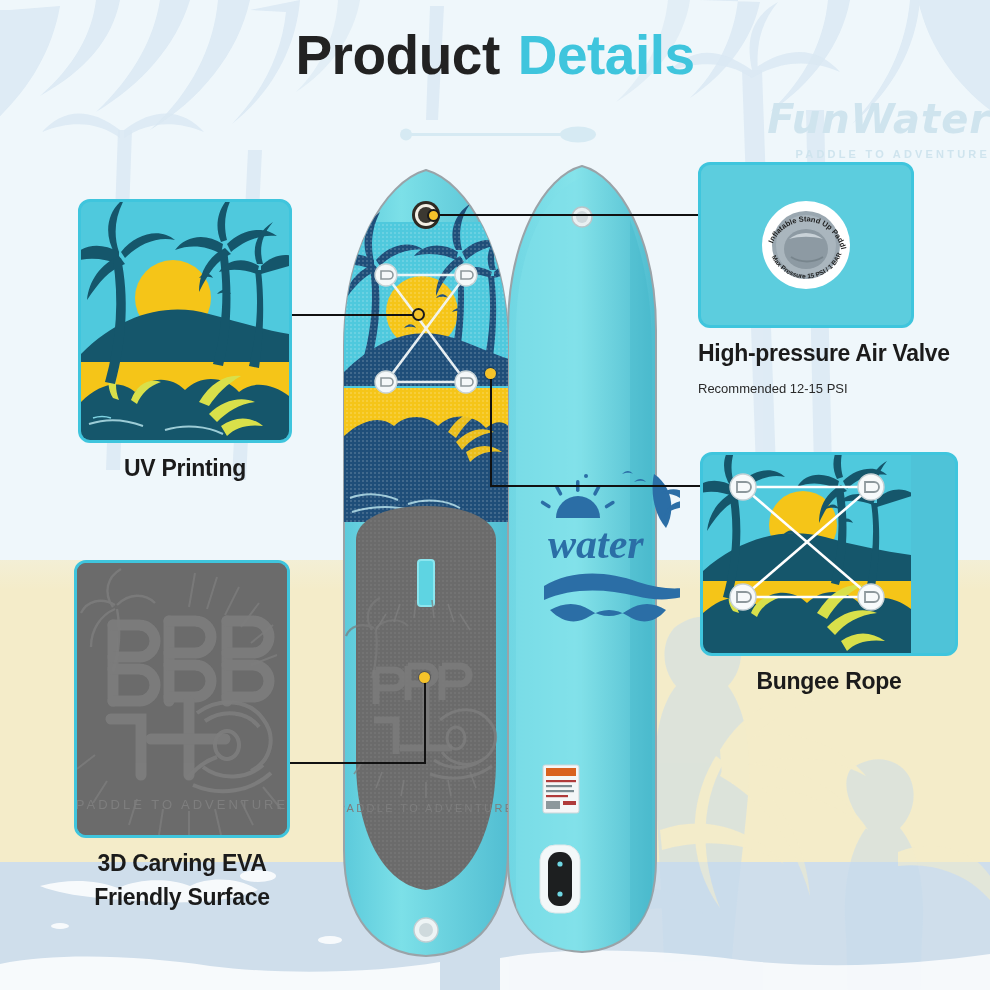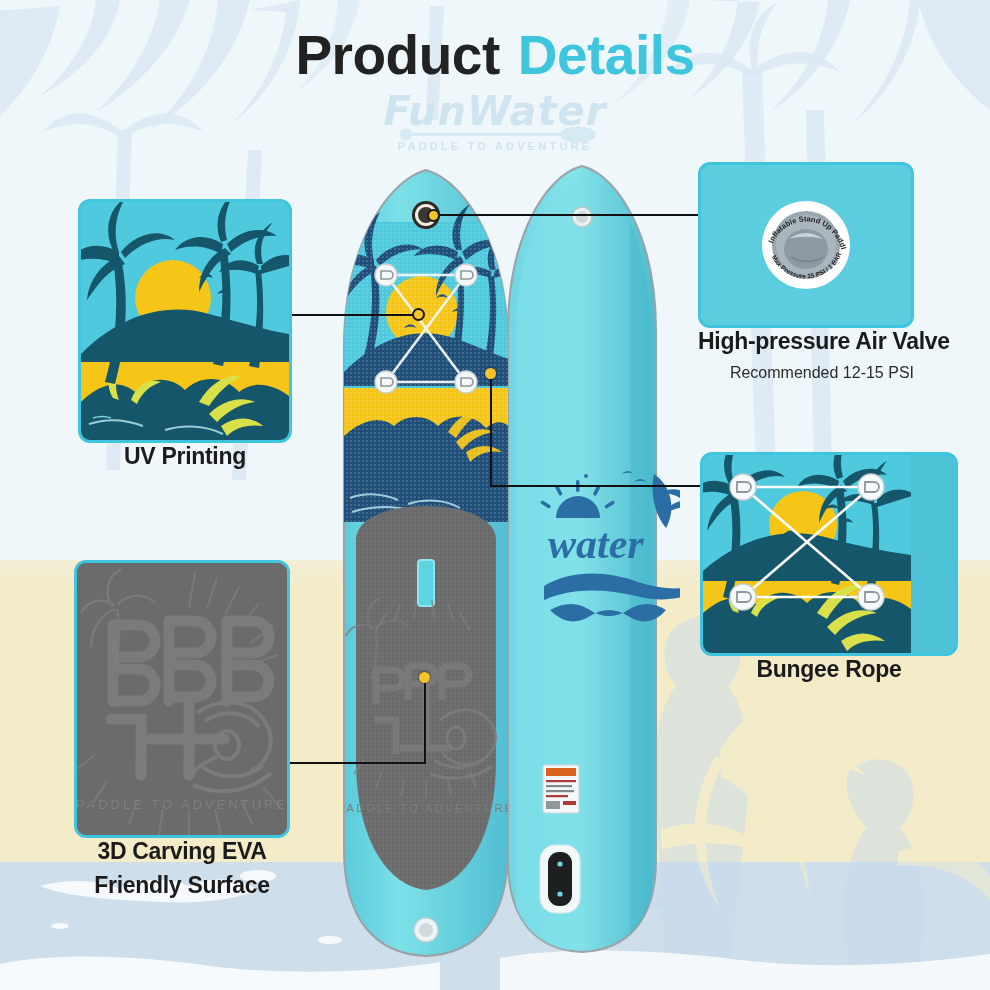--- a/index.html
+++ b/index.html
@@ -24,43 +24,43 @@
   
   .title {
     position:absolute; left:0; top:28px; width:990px; text-align:center;
     font-size:55px; font-weight:bold; letter-spacing:-0.5px; line-height:1;
     z-index:40;
   }
   .title .t1 { color:#222222; }
   .title .t2 { color:#3fc5dd; margin-left:18px; }
 
   
-  .wmark { position:absolute; left:0; top:88px; width:990px; text-align:center; z-index:30; }
+  .wmark { position:absolute; left:0; top:96px; width:990px; text-align:right; z-index:30; }
   .wmark .wtext {
     font-family:"DejaVu Sans", sans-serif;
     font-size:40px; font-style:italic; font-weight:bold;
     color:#cfe4ee; letter-spacing:1px;
   }
   .wmark .wsub {
     margin-top:6px; font-size:11px; letter-spacing:3.2px; color:#cfe4ee; font-weight:bold;
   }
   .wpaddle { position:absolute; left:50%; top:126px; transform:translateX(-50%); z-index:30; }
 
   
   .card { position:absolute; z-index:50; }
   .card .frame {
     border:3px solid #3fc5dd; border-radius:12px; overflow:hidden;
     background:#4ec3d8; position:relative;
   }
   .card .cap {
-    text-align:center; color:#1b1b1b;
+    margin-top:12px; text-align:center; color:#1b1b1b;
     font-weight:bold; font-size:23px; line-height:1.18; letter-spacing:-0.3px;
   }
   .card .sub {
-    text-align:right; color:#2a2a2a; font-size:16px; line-height:1.25; margin-top:8px;
+    text-align:left; color:#2a2a2a; font-size:13px; line-height:1.25; margin-top:14px;
   }
 
   
   .lead { position:absolute; background:#111; z-index:45; }
   .lead.h { height:2px; }
   .lead.v { width:2px; }
 
   .dot {
     position:absolute; width:13px; height:13px; border-radius:50%;
     background:#f6c32a; border:2px solid #1b1b1b; z-index:60;

